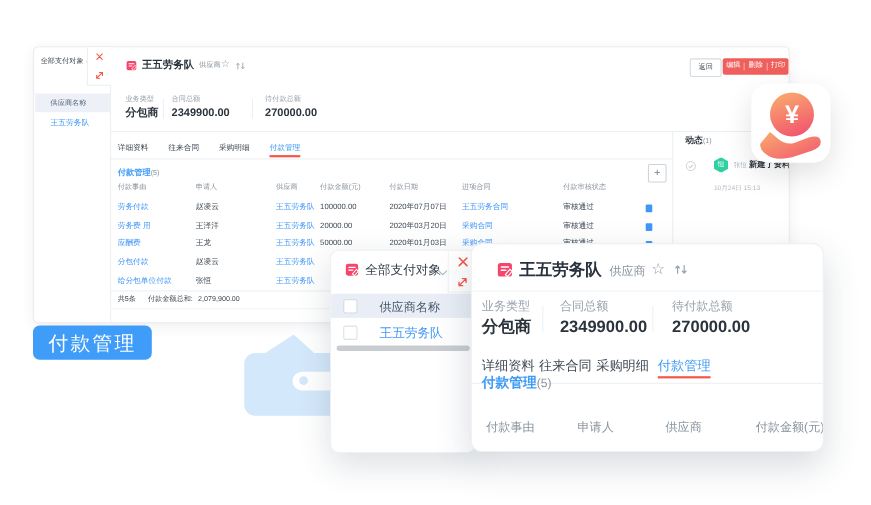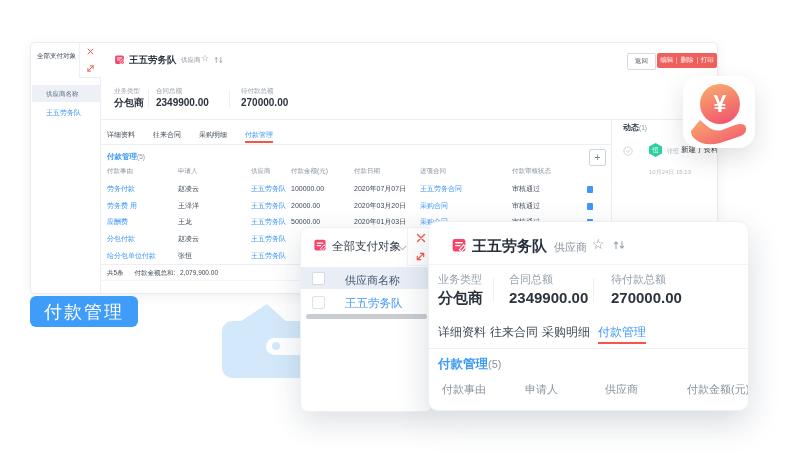--- a/index.html
+++ b/index.html
@@ -191,21 +191,21 @@
     <div class="abs" style="left:592px;top:81px;font-size:8px">
       <span style="font-weight:bold;color:#2b333d">动态</span><span class="grey" style="font-size:6.5px">(1)</span>
     </div>
     <svg class="abs" style="left:592px;top:103px" width="10" height="10">
         <use href="#ckc"></use>
       </svg>
     <div class="abs hex" style="left:618px;top:100px;width:13px;height:14px;background:#2ecfa2;font-size:6px">
         <span>恒</span>
       </div>
     <div class="abs" style="left:636px;top:105px;font-size:6px;color:#b3bcc4">张恒</div>
-    <div class="abs" style="left:650px;top:103px;font-size:7.5px;font-weight:normal;color:#2b333d">新建了资料</div>
+    <div class="abs" style="left:650px;top:103px;font-size:7.5px;font-weight:bold;color:#2b333d">新建了资料</div>
     <div class="abs" style="left:618px;top:126px;font-size:6px;color:#b3bcc4">10月24日 15:13</div>
   </div>
 
   <div class="abs" style="left:238px;top:304px;width:50px;height:19px;background:#d4e8fb;clip-path:polygon(0 100%,58% 0,100% 100%);z-index:2"></div>
   <div class="abs" style="left:222px;top:321px;width:100px;height:57px;background:#d4e8fb;border-radius:10px;z-index:2"></div>
   <div class="abs" style="left:266px;top:338px;width:56px;height:17px;background:#fff;border-radius:8.5px;z-index:2"></div>
   <div class="abs" style="left:272px;top:342px;width:8px;height:8px;background:#d4e8fb;border-radius:50%;z-index:2"></div>
 
   <div class="abs" style="left:30px;top:296px;width:108px;height:31px;background:#3f9cf8;border-radius:6px;display:flex;align-items:center;justify-content:center;z-index:3">
     <span style="color:#fff;font-size:18px;letter-spacing:2px">付款管理</span>
@@ -258,21 +258,21 @@
     <div class="abs lbl" style="left:182px;top:52px;font-size:11px">待付款总额</div>
     <div class="abs" style="left:182px;top:68px;font-size:15px;font-weight:600;color:#2b333d">270000.00</div>
 
     <div class="abs" style="left:9px;top:104px;font-size:12px">详细资料</div>
     <div class="abs" style="left:61px;top:104px;font-size:12px">往来合同</div>
     <div class="abs" style="left:113px;top:104px;font-size:12px">采购明细</div>
     <div class="abs" style="left:169px;top:104px;font-size:12px;color:#3d9af5">付款管理</div>
     <div class="abs" style="left:169px;top:120px;width:48px;height:2px;background:#f5564a"></div>
     <div class="hline" style="left:0;top:126px;width:319px;background:#eef0f2"></div>
 
-    <div class="abs" style="left:9px;top:136px;font-size:12.5px">
+    <div class="abs" style="left:9px;top:120px;font-size:12.5px">
       <span style="color:#3d9af5;font-weight:bold">付款管理</span><span class="grey" style="font-size:11px">(5)</span>
     </div>
 
     <div class="abs grey" style="left:13px;top:162px;font-size:11px">付款事由</div>
     <div class="abs grey" style="left:96px;top:162px;font-size:11px">申请人</div>
     <div class="abs grey" style="left:176px;top:162px;font-size:11px">供应商</div>
     <div class="abs grey" style="left:258px;top:162px;font-size:11px">付款金额(元)</div>
   </div>
 
   <div class="abs" style="left:683px;top:76px;width:72px;height:72px;background:#fff;border-radius:16px;box-shadow:0 10px 26px rgba(0,0,0,.12);z-index:6">

